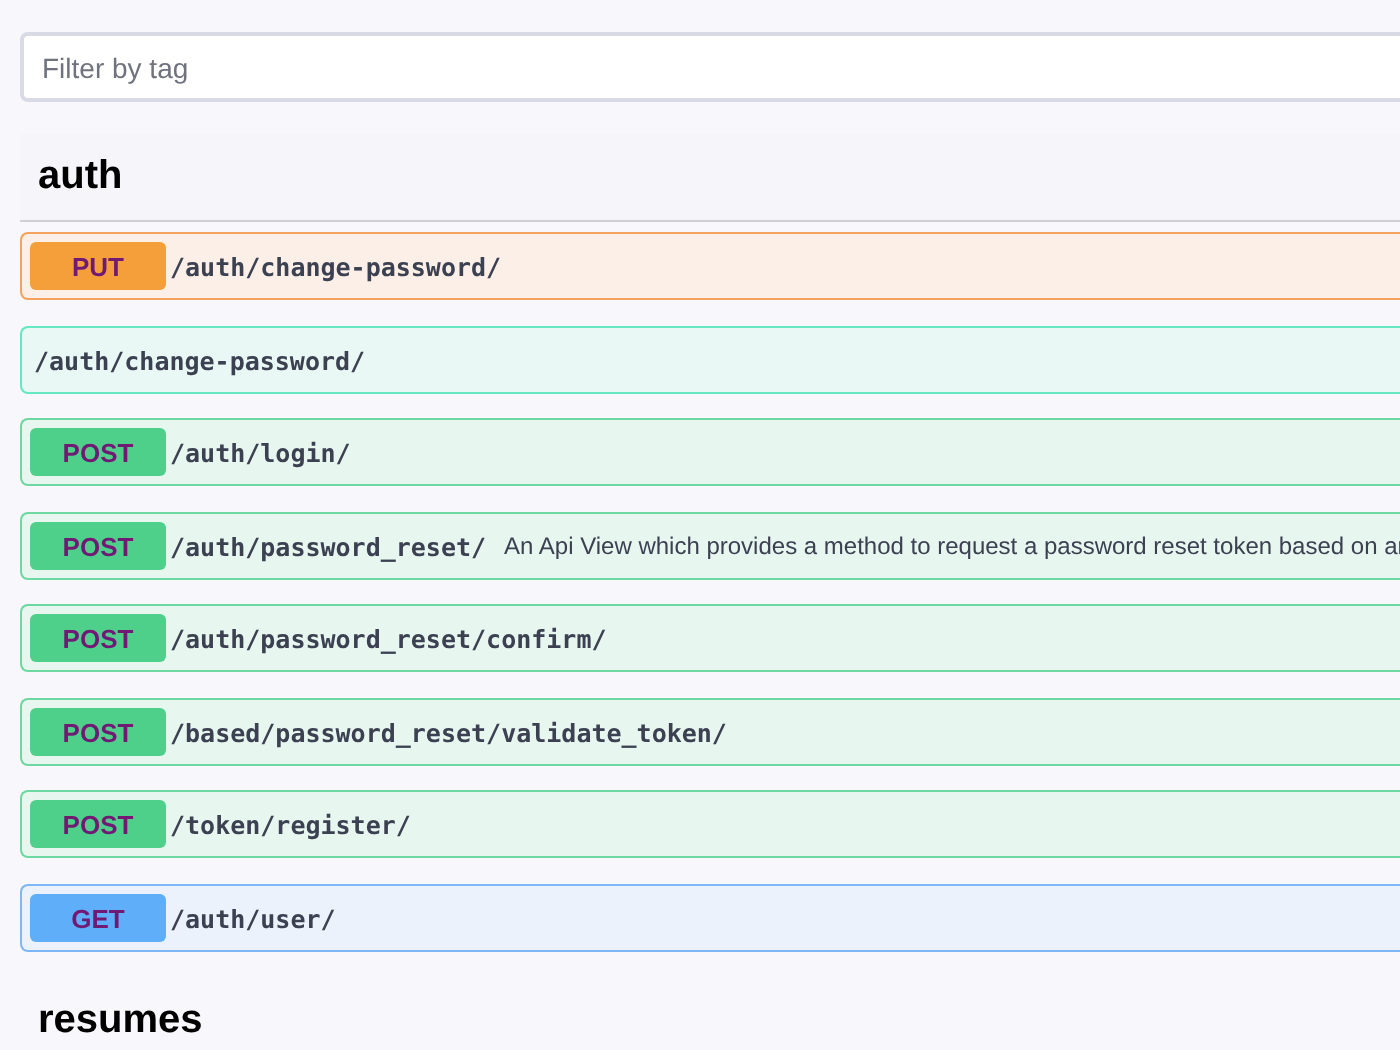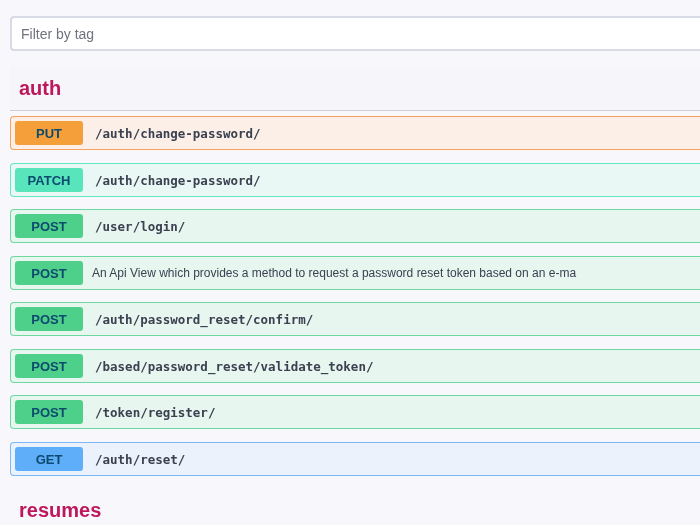--- a/index.html
+++ b/index.html
@@ -24,51 +24,51 @@
 
     .tag-header {
       position: absolute; left: 10px; width: 700px;
       height: 44px;
       background: #f6f5f9;
       border-bottom: 1px solid #cfd0d6;
       display: flex; align-items: center;
     }
     .tag-header.resumes { border-bottom: none; background: transparent; }
     .tag-title {
-      font-size: 20px; font-weight: bold; color: #be185d;
+      font-size: 20px; font-weight: bold; color: #000000;
       padding-left: 9px;
     }
 
     .op {
       position: absolute; left: 10px; width: 700px; height: 34px;
       border: 1px solid; border-right: none;
       border-radius: 4px 0 0 4px;
       display: flex; align-items: center;
       padding-left: 4px;
     }
     .op.put   { background: #fbefe7; border-color: #f4a35e; }
     .op.patch { background: #e9f8f4; border-color: #62e8c2; }
     .op.post  { background: #e8f6f0; border-color: #6dd8a0; }
     .op.get   { background: #ebf2fb; border-color: #7db7f5; }
 
     .method {
       width: 68px; height: 24px; border-radius: 3px;
-      color: #0c4a6e; font-weight: bold; font-size: 13px;
+      color: #701a75; font-weight: bold; font-size: 13px;
       display: flex; align-items: center; justify-content: center;
       flex-shrink: 0;
     }
     .put .method   { background: #f59f3b; }
     .patch .method { background: #58e5bc; }
     .post .method  { background: #4fd08a; }
     .get .method   { background: #5faefa; }
 
     .path {
       font-family: "DejaVu Sans Mono", monospace;
       font-size: 12.5px; font-weight: bold; color: #3b4151;
-      margin-left: 12px; white-space: nowrap;
+      margin-left: 2px; white-space: nowrap;
     }
     .summary {
       font-size: 12px; color: #3b4151;
       margin-left: 9px; white-space: nowrap;
     }
   </style>
 </head>
 <body>
 
 <div class="page">
@@ -80,51 +80,51 @@
   <div class="tag-header" style="top:67px;">
     <span class="tag-title">auth</span>
   </div>
 
   <div class="op put" style="top:116px;">
     <span class="method">PUT</span>
     <span class="path">/auth/change-password/</span>
   </div>
 
   <div class="op patch" style="top:163px;">
-    <span class="method">PATCH</span>
     <span class="path">/auth/change-password/</span>
   </div>
 
   <div class="op post" style="top:209px;">
     <span class="method">POST</span>
-    <span class="path">/user/login/</span>
+    <span class="path">/auth/login/</span>
   </div>
 
   <div class="op post" style="top:256px;">
     <span class="method">POST</span>
+    <span class="path">/auth/password_reset/</span>
     <span class="summary">An Api View which provides a method to request a password reset token based on an e-ma</span>
   </div>
 
   <div class="op post" style="top:302px;">
     <span class="method">POST</span>
     <span class="path">/auth/password_reset/confirm/</span>
   </div>
 
   <div class="op post" style="top:349px;">
     <span class="method">POST</span>
     <span class="path">/based/password_reset/validate_token/</span>
   </div>
 
   <div class="op post" style="top:395px;">
     <span class="method">POST</span>
     <span class="path">/token/register/</span>
   </div>
 
   <div class="op get" style="top:442px;">
     <span class="method">GET</span>
-    <span class="path">/auth/reset/</span>
+    <span class="path">/auth/user/</span>
   </div>
 
   <div class="tag-header resumes" style="top:488px;">
     <span class="tag-title">resumes</span>
   </div>
 
 </div>
 
 </body></html>

